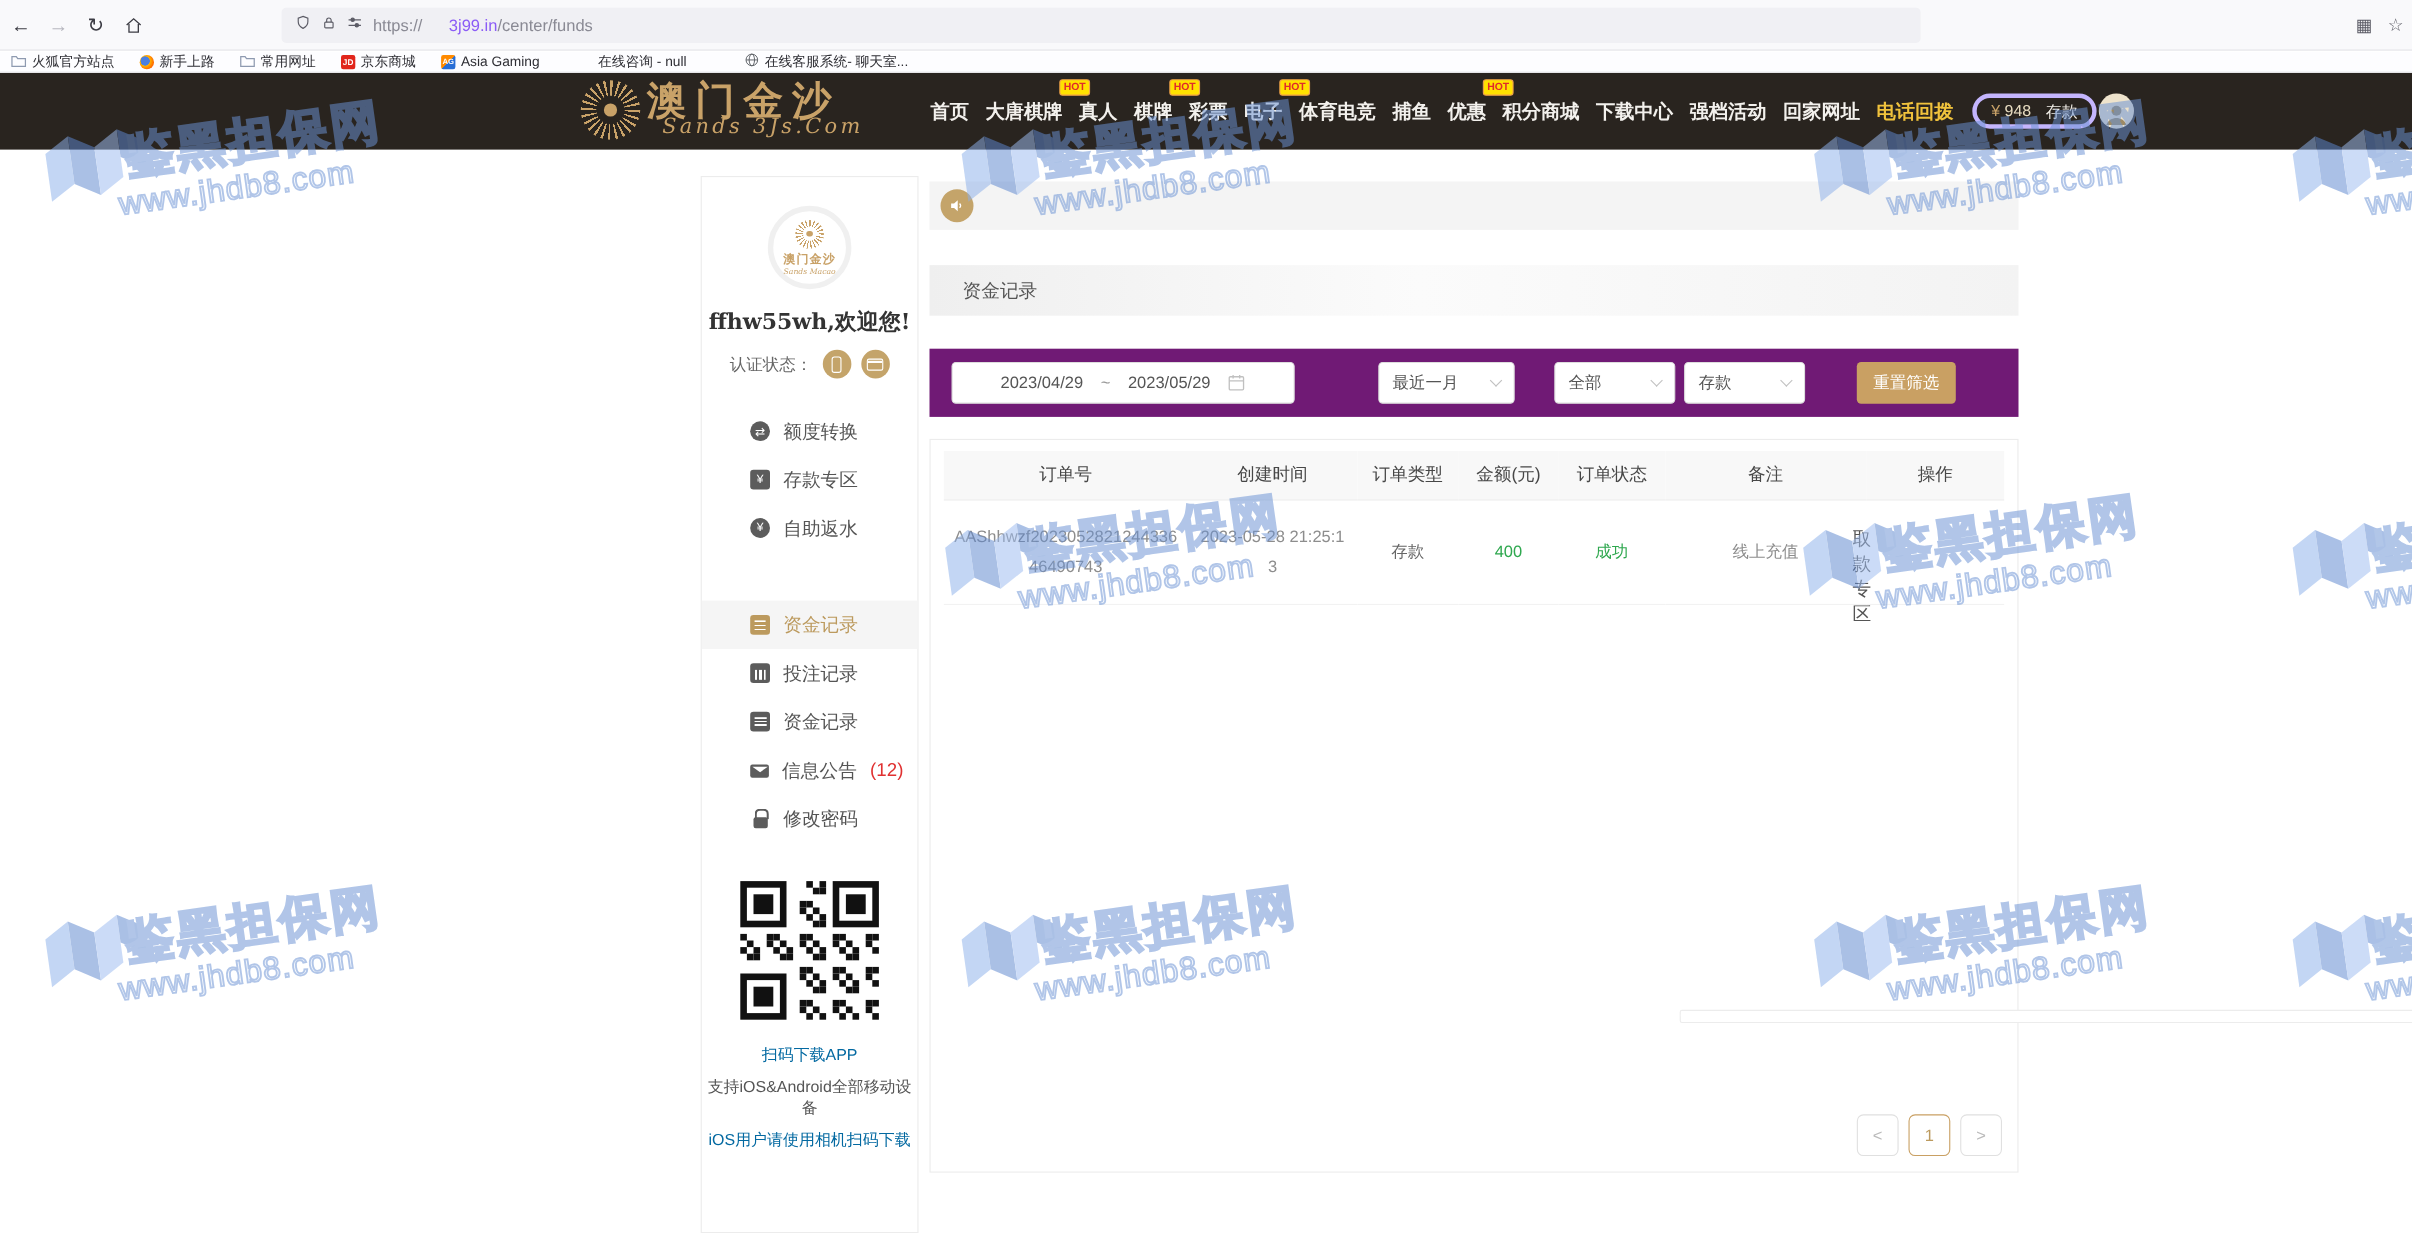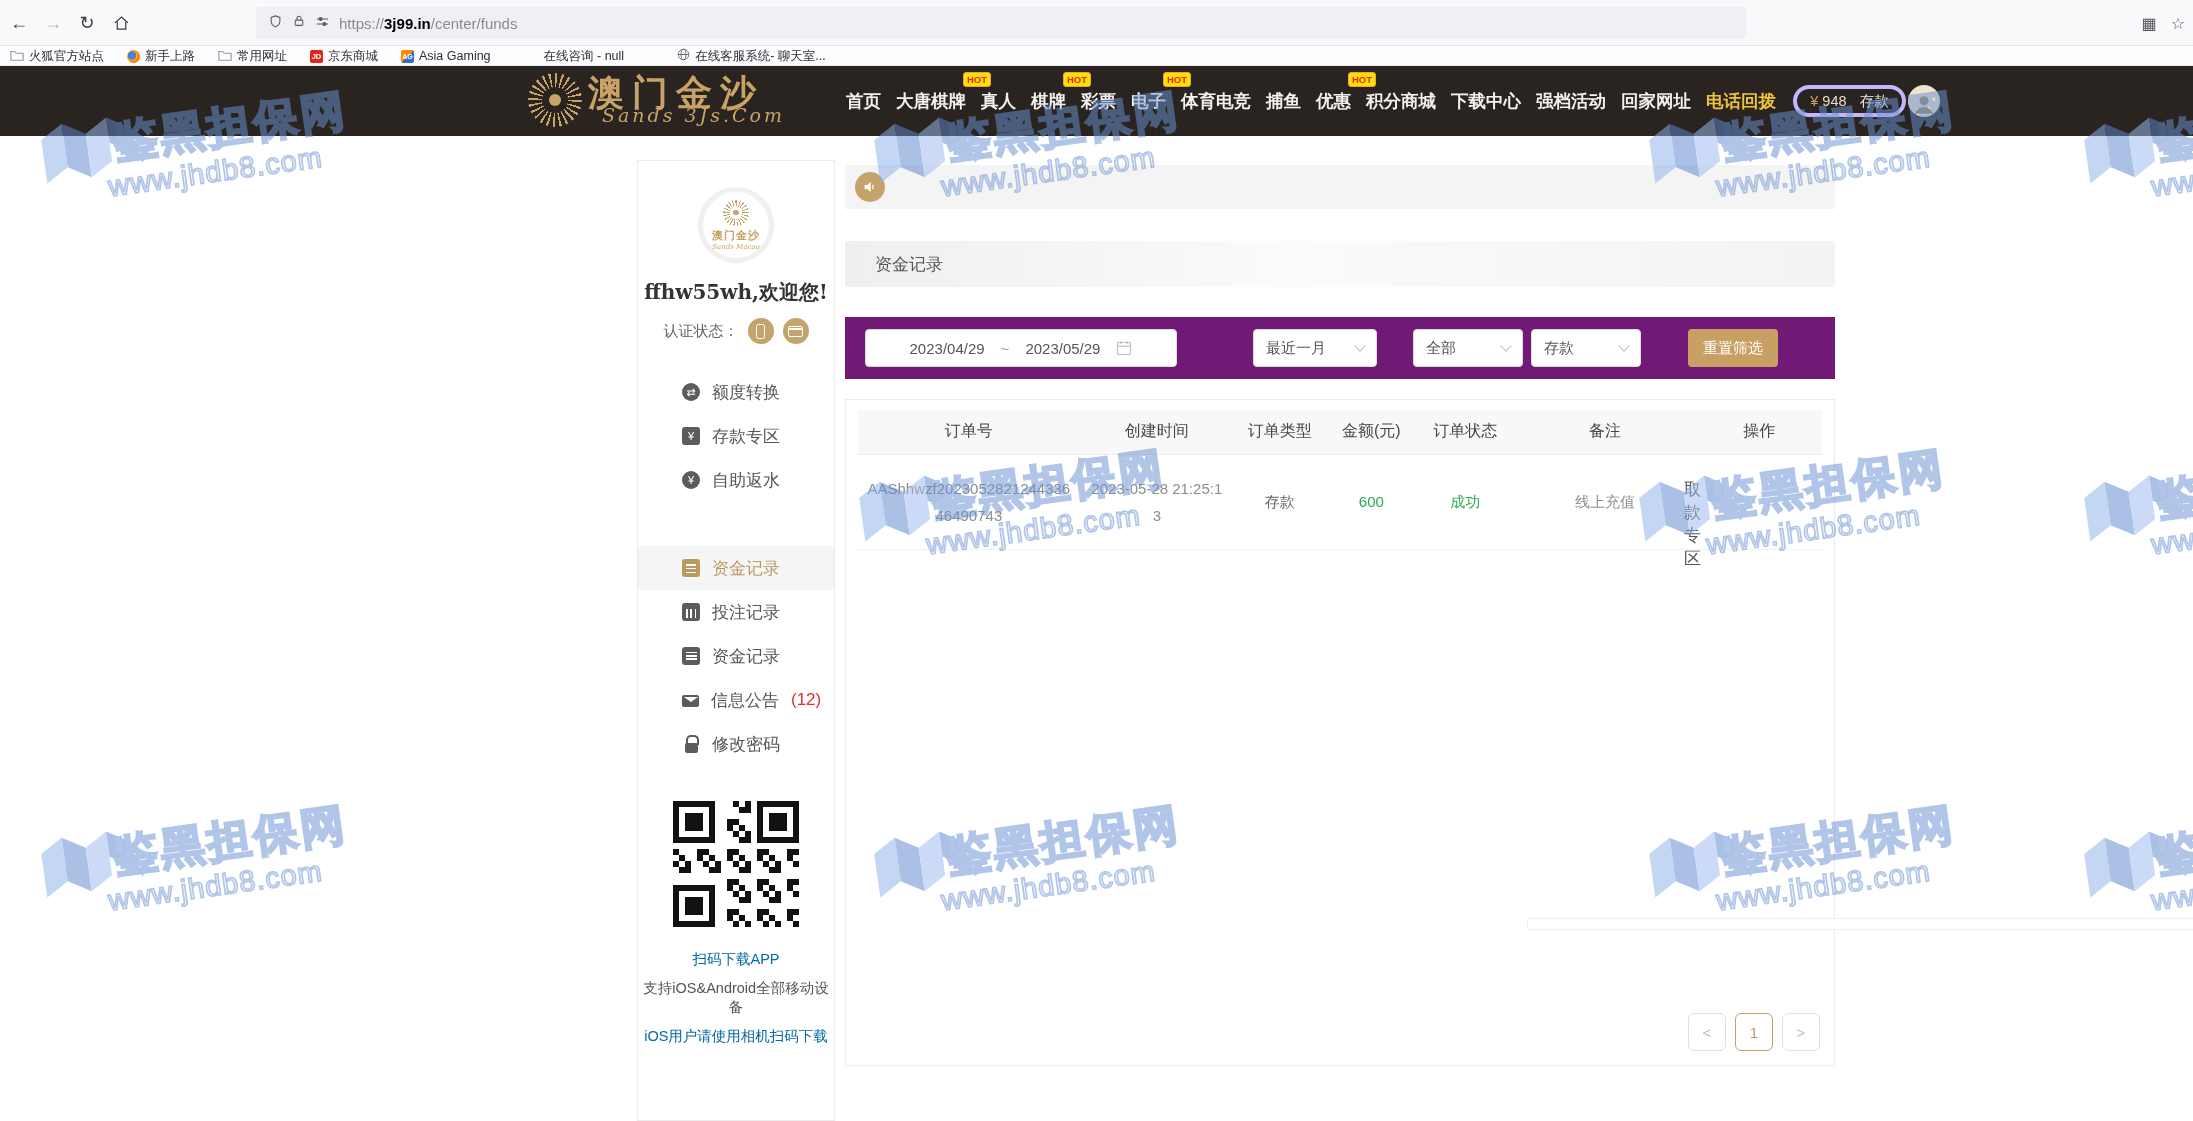--- a/index.html
+++ b/index.html
@@ -5,21 +5,21 @@
   * { margin:0; padding:0; box-sizing:border-box; }
   body { font-family:"Liberation Sans",sans-serif; background:#fff; }
   .screen { position:relative; width:2193px; height:1121px; background:#fff; overflow:hidden; }
 
   
   .toolbar { position:absolute; top:0; left:0; right:0; height:46px; background:#f9f9fb; border-bottom:1px solid #e3e3e8; z-index:5; }
   .tb-btn { position:absolute; top:8px; width:30px; height:30px; display:flex; align-items:center; justify-content:center; font-size:18px; color:#3c3c44; border-radius:4px; }
   .tb-btn.dis { color:#b8b8c0; }
   .url-bar { position:absolute; left:256px; top:7px; width:1490px; height:32px; background:#f0f0f4; border-radius:4px; display:flex; align-items:center; padding:0 12px; gap:9px; }
   .url-text { font-size:15px; color:#8a8a94; white-space:nowrap; }
-  .url-text b { color:#000000; font-weight:bold; }
+  .url-text b { color:#8b5cf6; font-weight:normal;margin-left:24px; }
   .tb-right { position:absolute; right:8px; top:0; height:46px; display:flex; align-items:center; gap:14px; color:#5a5a64; font-size:16px; }
 
   .bookmarks { position:absolute; top:47px; left:0; right:0; height:19px; background:#fdfdff; border-bottom:1px solid #ececf0; display:flex; align-items:center; padding-left:10px; z-index:5; }
   .bm-item { display:flex; align-items:center; gap:5px; margin-right:23px; font-size:12.5px; color:#2e2e34; white-space:nowrap; }
   .bm-item.gapped { margin-left:30px; }
   .bm-fx { width:13px; height:13px; border-radius:50%; background:radial-gradient(circle at 38% 42%, #4a7fe0 36%, #ffb300 40%, #ff5a00 78%); }
   .bm-jd { width:13px; height:13px; border-radius:2px; background:#e1251b; color:#fff; font-size:7.5px; font-weight:bold; display:flex; align-items:center; justify-content:center; }
   .bm-ag { width:13px; height:13px; border-radius:2px; background:linear-gradient(135deg,#ff8a00 50%,#2a6fd6 50%); color:#fff; font-size:7px; font-weight:bold; display:flex; align-items:center; justify-content:center; }
 
   
@@ -447,21 +447,21 @@
             <th>订单状态</th>
             <th>备注</th>
             <th>操作</th>
           </tr>
         </thead>
       <tbody>
           <tr>
             <td>AAShhwzf202305282124433646490743</td>
             <td>2023-05-28 21:25:13</td>
             <td class="dark">存款</td>
-            <td class="green">600</td>
+            <td class="green">400</td>
             <td class="green">成功</td>
             <td>线上充值</td>
             <td></td>
           </tr>
         </tbody>
     </table>
     <div class="pagination">
       <div class="pg">&lt;</div>
       <div class="pg active">1</div>
       <div class="pg">&gt;</div>

